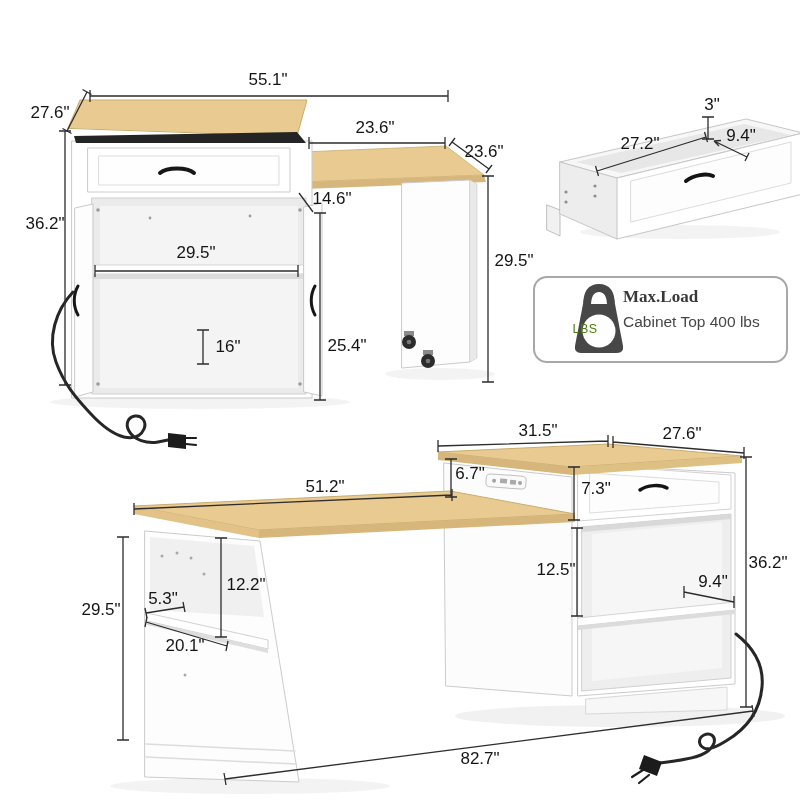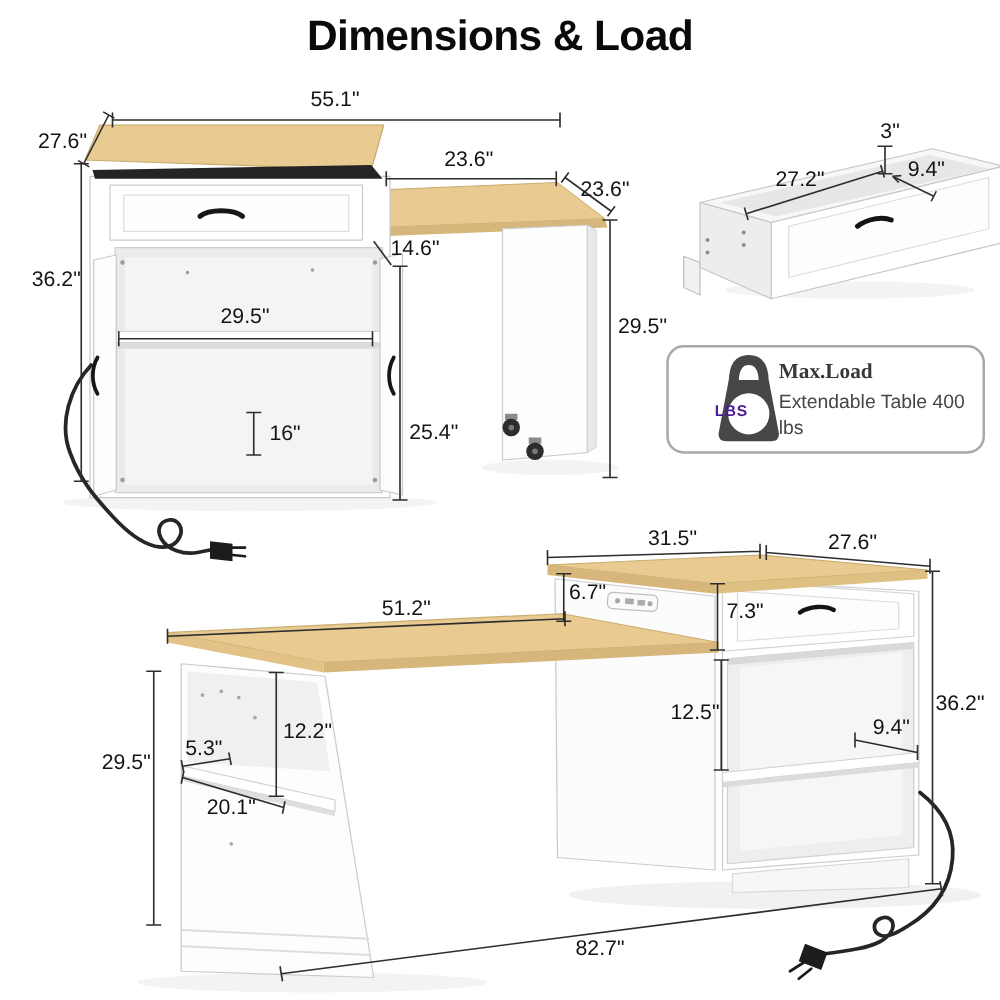--- a/index.html
+++ b/index.html
@@ -7,21 +7,21 @@
           font-family:"Liberation Sans",sans-serif;}
   .art{position:absolute;left:0;top:0;}
   .title{position:absolute;left:0;right:0;top:10px;text-align:center;
          font-size:34px;font-weight:800;letter-spacing:-0.5px;color:#0a0a0a;}
   .dim{position:absolute;transform:translate(-50%,-50%);font-size:17px;color:#141414;
        white-space:nowrap;}
   .badge{position:absolute;left:533px;top:276px;width:255px;height:87px;
          border:2px solid #a8a8a8;border-radius:14px;background:#fff;box-sizing:border-box;}
   .badge-icon{position:absolute;left:14px;top:4px;}
   .badge-lbs{position:absolute;left:50px;top:51px;transform:translate(-50%,-50%);
-             font-size:12.5px;font-weight:bold;color:#4c1d95;letter-spacing:0.5px;}
+             font-size:12.5px;font-weight:normal;color:#4d7c0f;letter-spacing:0.5px;}
   .badge-texts{position:absolute;left:88px;top:9px;}
   .badge-title{font-size:17px;font-weight:bold;color:#383838;margin-bottom:4px;font-family:Liberation Serif, serif;}
   .badge-line{font-size:15.5px;color:#464646;line-height:21px;}
 </style>
 </head>
 <body>
 
 <div class="canvas">
 
   <svg class="art" width="800" height="800" viewBox="0 0 800 800">
@@ -173,21 +173,20 @@
       <path d="M146,613 L184,607 M145,608 L147,618 M183,602 L185,612"></path>
       <path d="M123,537 L123,740 M117,537 L129,537 M117,740 L129,740"></path>
       <path d="M146,622 L227,646 M147,617 L145,627 M228,641 L226,651"></path>
       <path d="M577,528 L577,616 M571,528 L583,528 M571,616 L583,616"></path>
       <path d="M684,592 L734,602 M684,586 L684,598 M734,596 L734,608"></path>
       <path d="M746,457 L746,707 M740,457 L752,457 M740,707 L752,707"></path>
       <path d="M225,779 L753,711 M224,773 L226,785 M752,705 L754,717"></path>
     </g>
   </svg>
 
-  <div class="title">Dimensions &amp; Load</div>
 
   <div class="dim" style="left:268px;top:80px">55.1"</div>
   <div class="dim" style="left:50px;top:113px">27.6"</div>
   <div class="dim" style="left:45px;top:224px">36.2"</div>
   <div class="dim" style="left:375px;top:128px">23.6"</div>
   <div class="dim" style="left:484px;top:152px">23.6"</div>
   <div class="dim" style="left:332px;top:199px">14.6"</div>
   <div class="dim" style="left:196px;top:253px">29.5"</div>
   <div class="dim" style="left:228px;top:347px">16"</div>
   <div class="dim" style="left:347px;top:346px">25.4"</div>
@@ -213,17 +212,17 @@
 
   <div class="badge">
     <svg class="badge-icon" width="100" height="80" viewBox="0 0 100 80">
       <path d="M38,24 Q38,6 50,6 Q62,6 62,24" fill="none" stroke="#474747" stroke-width="8"></path>
       <path d="M34,22 L66,22 L74,64 Q75,71 68,71 L32,71 Q25,71 26,64 Z" fill="#474747"></path>
       <circle cx="50" cy="49" r="16.5" fill="#ffffff"></circle>
     </svg>
     <div class="badge-lbs">LBS</div>
     <div class="badge-texts">
       <div class="badge-title">Max.Load</div>
-      <div class="badge-line">Extendable Table 400 lbs</div>
+      <div class="badge-line">Cabinet Top 400 lbs</div>
     </div>
   </div>
 
 </div>
 
 </body></html>

